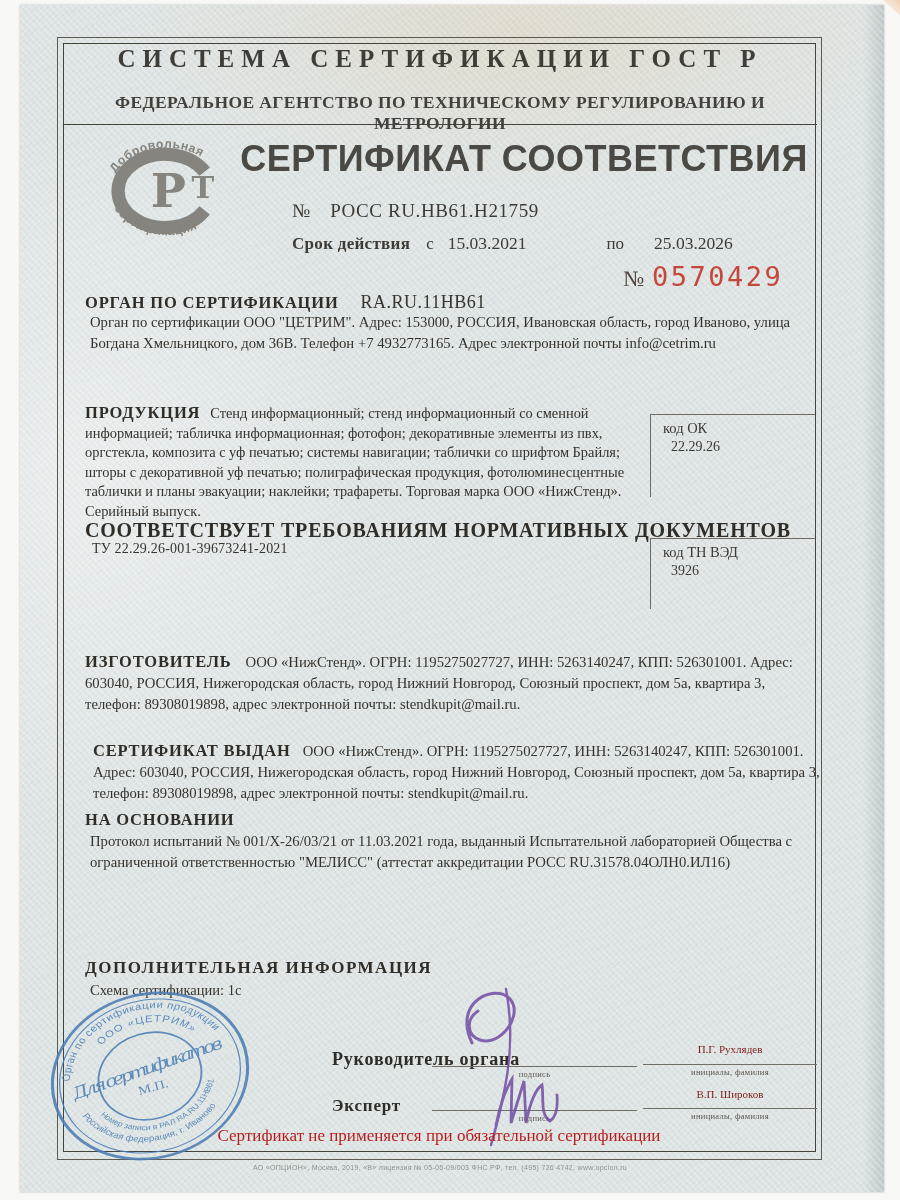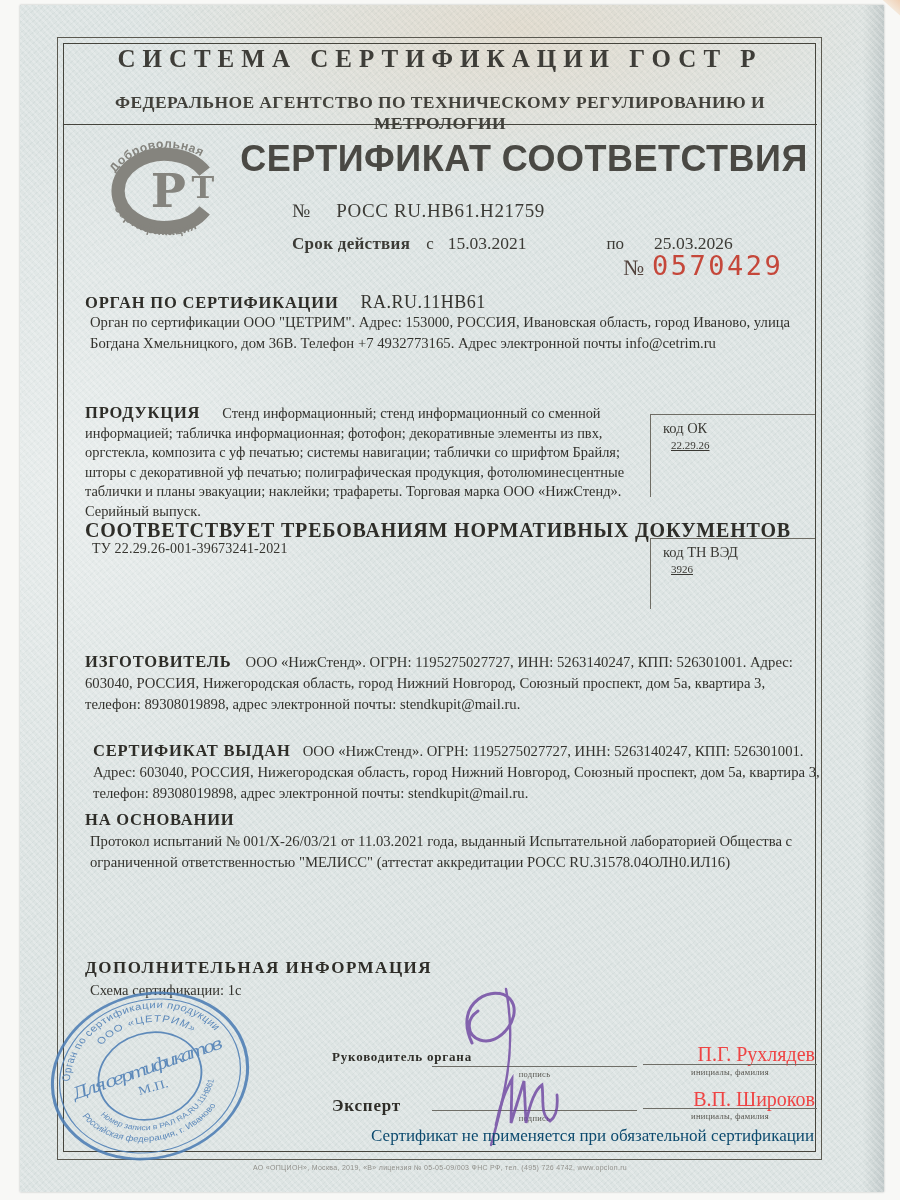--- a/index.html
+++ b/index.html
@@ -35,77 +35,77 @@
   
   .h-line1{left:70px;top:45px;width:740px;text-align:center;
     font-weight:bold;font-size:25px;letter-spacing:7px;color:#3e3d38;}
   .h-line2{left:70px;top:92px;width:740px;text-align:center;
     font-weight:bold;font-size:17.5px;letter-spacing:0.4px;color:#42413b;}
   
   .doc-title{left:238px;top:138px;width:572px;text-align:center;
     font-family:"Liberation Sans",sans-serif;font-weight:bold;font-size:36px;
     letter-spacing:0.5px;color:#4a4944;}
   .no-row{left:292px;top:200px;font-size:19px;color:#3c3b36;}
-  .no-row .num{margin-left:26px;letter-spacing:0.6px;}
+  .no-row .num{margin-left:20px;letter-spacing:0.6px;}
   .validity-row{left:292px;top:233px;font-size:17px;color:#3c3b36;}
   .validity-row .lbl{font-weight:bold;letter-spacing:0.3px;}
   .validity-row .prep{margin-left:16px;}
   .validity-row .d1{margin-left:14px;font-size:17.5px;}
   .validity-row .prep2{margin-left:80px;}
   .validity-row .d2{margin-left:30px;font-size:17.5px;}
-  .form-no{left:623px;top:250px;}
+  .form-no{left:623px;top:261px;}
   .form-no .sym{font-size:22px;color:#53443e;}
   .form-no .digits{font-family:"DejaVu Sans Mono",monospace;font-size:27px;
     color:#c5473a;letter-spacing:2.5px;margin-left:8px;}
   
   .sec-label{font-weight:bold;font-size:16.5px;letter-spacing:0.8px;color:#2e2d28;}
   .body-txt{font-size:14.7px;line-height:21px;color:#33322d;}
   .org-row{left:85px;top:292px;}
   .org-row .code{font-weight:normal;font-size:18px;letter-spacing:0.5px;margin-left:22px;}
   .org-text{left:90px;top:312px;width:724px;}
   .product-par{left:85px;top:403px;width:566px;font-size:14.4px;line-height:19.5px;}
-  .product-par .sec-label{margin-right:22px;}
+  .product-par .sec-label{margin-right:10px;}
   .codebox{border-top:1px solid #6e6c64;border-left:1px solid #6e6c64;
     left:650px;width:164px;font-size:14.5px;color:#3a3934;}
   .codebox .cb-l{display:block;padding:5px 0 0 12px;}
-  .codebox .cb-v{display:block;padding:2px 0 0 20px;font-size:11px;text-decoration:underline;}
+  .codebox .cb-v{display:block;padding:2px 0 0 20px;font-size:14px;}
   .box-ok{top:414px;height:82px;}
   .box-tn{top:538px;height:70px;}
   .comply-label{left:85px;top:519px;font-size:20px;}
   .comply-text{left:92px;top:541px;font-size:14px;letter-spacing:0.2px;}
   .man-par{left:85px;top:651px;width:737px;}
   .man-par .sec-label{margin-right:14px;}
   .iss-par{left:85px;top:732px;width:740px;}
   .iss-par .sec-label{margin-right:12px;}
   .basis-label{left:85px;top:810px;}
   .basis-text{left:90px;top:831px;width:730px;}
   .add-label{left:85px;top:958px;font-size:17px;letter-spacing:1.5px;}
   .add-text{left:90px;top:982px;font-size:14.5px;}
   
   .stamp{left:46px;top:990px;width:208px;height:172px;transform:rotate(-16deg);opacity:0.88;}
   .stamp svg{overflow:visible;}
   
-  .sig-label1{left:332px;top:1049px;font-size:13px;}
+  .sig-label1{left:332px;top:1049px;font-size:18px;}
   .sig-label2{left:332px;top:1096px;font-size:17px;}
   .sig-line{border-bottom:1px solid #6f6e67;height:0;}
   .line1{left:432px;top:1066px;width:205px;}
   .line2{left:432px;top:1110px;width:205px;}
   .cap{font-size:8.5px;color:#56554f;text-align:center;letter-spacing:0.3px;}
   .cap1{left:432px;top:1069px;width:205px;}
   .cap2{left:432px;top:1113px;width:205px;}
-  .name{font-size:20px;color:#ef4444;text-align:right;}
+  .name{font-size:11px;color:#7f1d1d;text-align:center;}
   .name1{left:645px;top:1043px;width:170px;}
   .name2{left:645px;top:1088px;width:170px;}
   .nline1{left:643px;top:1064px;width:174px;}
   .nline2{left:643px;top:1108px;width:174px;}
   .ncap1{left:643px;top:1067px;width:174px;}
   .ncap2{left:643px;top:1111px;width:174px;}
   .sig-overlay{left:400px;top:983px;width:310px;height:172px;pointer-events:none;}
   
-  .disclaimer{left:64px;top:1126px;width:750px;text-align:right;font-size:17px;color:#0c4a6e;}
+  .disclaimer{left:64px;top:1126px;width:750px;text-align:center;font-size:17px;color:#b91c1c;}
   .print-info{left:60px;top:1164px;width:760px;text-align:center;
     font-family:"Liberation Sans",sans-serif;font-size:7px;color:#92918c;letter-spacing:0.3px;}
   
   .rst-logo{left:96px;top:138px;width:142px;height:112px;}
   .rst-logo svg{overflow:visible;}
 </style>
 </head>
 <body>
 
 <div class="abs paper"></div>

